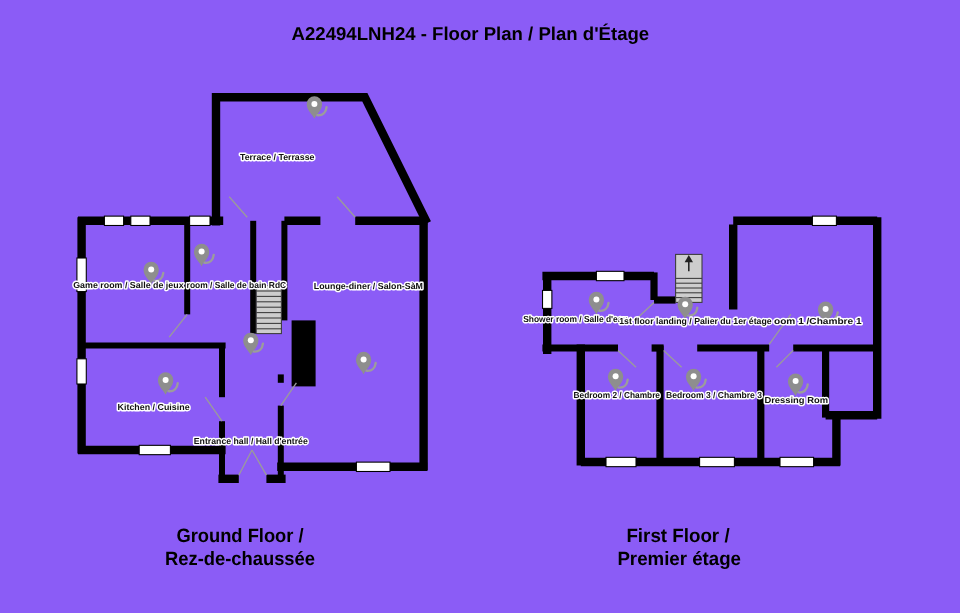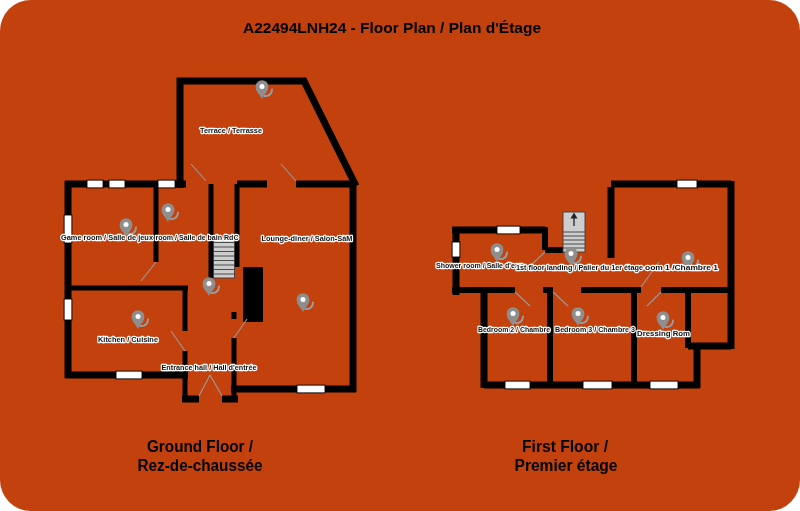--- a/index.html
+++ b/index.html
@@ -1,17 +1,17 @@
 <!DOCTYPE html>
 <html><head>
 <meta charset="utf-8">
 <style>
   html,body{margin:0;padding:0;background:#fff;}
-  .page{position:relative;width:800px;height:511px;background:#c2410c;overflow:hidden;
-        font-family:"Liberation Sans",sans-serif;border-radius:31px;}
+  .page{position:relative;width:800px;height:511px;background:#8b5cf6;overflow:hidden;
+        font-family:"Liberation Sans",sans-serif;}
   svg{display:block}
   .walls path{stroke:#000;fill:none;stroke-linecap:butt}
   .w7{stroke-width:7}
   .w6{stroke-width:6}
   .w5{stroke-width:5}
   .window{fill:#fff;stroke:#000;stroke-width:0.9}
   .door{stroke:#9b9b9b;stroke-width:1.1;fill:none}
   .rl{font-weight:bold;font-size:7.3px;fill:#111;
       paint-order:stroke;stroke:#fff;stroke-width:2.4px;stroke-linejoin:round}
   .am{text-anchor:middle}

